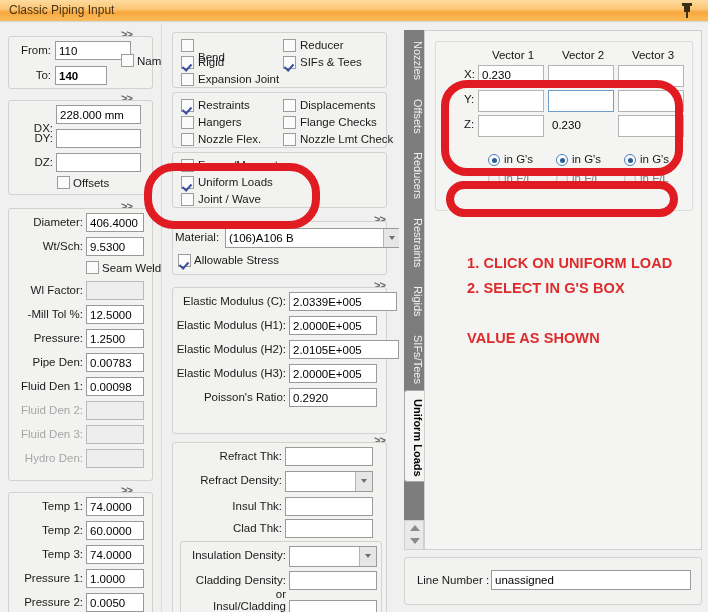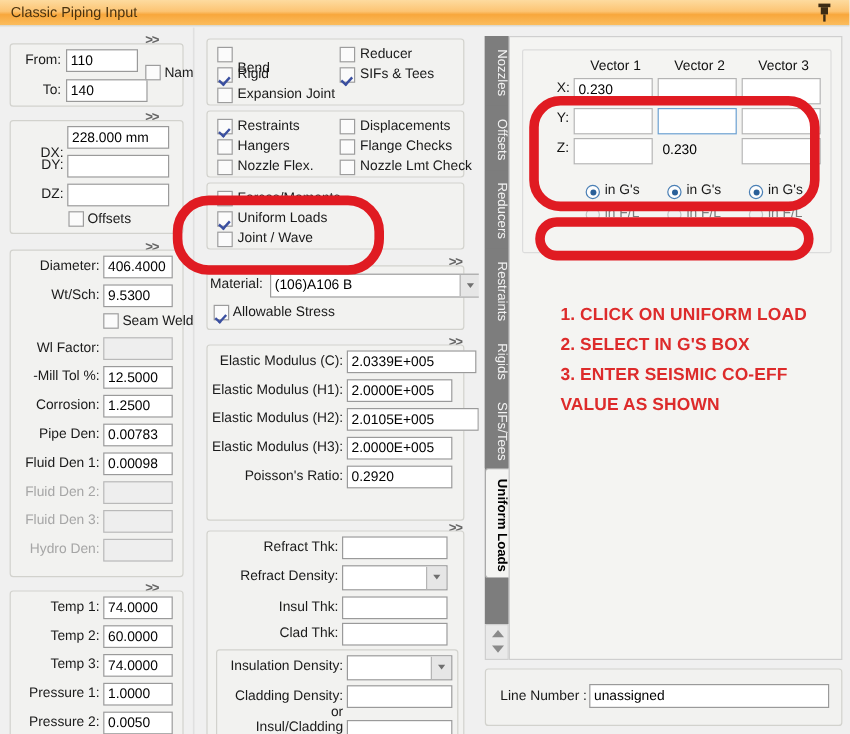--- a/index.html
+++ b/index.html
@@ -139,23 +139,23 @@
         <div class="pb"></div>
         <div class="pt"></div>
     </div>
   </div>
 
   <div class="col-left">
 
     <div class="exp" style="left:121px;top:5px;">&gt;&gt;</div>
     <div class="grp" style="left:8px;top:13px;width:145px;height:53px;">
       <div class="lb" style="left:4px;top:7px;width:38px;">From:</div>
-      <div class="fld" style="left:46px;top:4px;width:60px;height:19px;">110</div>
+      <div class="fld" style="left:46px;top:4px;width:76px;height:19px;">110</div>
       <div class="lb" style="left:4px;top:32px;width:38px;">To:</div>
-      <div class="fld" style="left:46px;top:29px;width:68px;height:19px;">140</div>
+      <div class="fld" style="left:46px;top:29px;width:52px;height:19px;font-weight:bold;">140</div>
       <div class="cb" style="left:112px;top:17px;"></div>
       <div class="cbl" style="left:128px;top:18px;">Name</div>
     </div>
 
     <div class="exp" style="left:121px;top:69px;">&gt;&gt;</div>
     <div class="grp" style="left:8px;top:77px;width:145px;height:95px;">
       <div class="lb" style="left:2px;top:21px;width:42px;">DX:</div>
       <div class="fld" style="left:47px;top:4px;width:85px;height:19px;">228.000 mm</div>
       <div class="lb" style="left:2px;top:31px;width:42px;">DY:</div>
       <div class="fld" style="left:47px;top:28px;width:85px;height:19px;"></div>
@@ -175,21 +175,21 @@
 
       <div class="cb" style="left:77px;top:52px;"></div>
       <div class="cbl" style="left:93px;top:53px;">Seam Welded</div>
 
       <div class="lb" style="left:0px;top:75px;width:74px;">Wl Factor:</div>
       <div class="fld dis" style="left:77px;top:72px;width:58px;height:19px;"></div>
 
       <div class="lb" style="left:0px;top:99px;width:74px;">-Mill Tol %:</div>
       <div class="fld" style="left:77px;top:96px;width:58px;height:19px;">12.5000</div>
 
-      <div class="lb" style="left:0px;top:123px;width:74px;">Corrosion:</div>
+      <div class="lb" style="left:0px;top:123px;width:74px;">Pressure:</div>
       <div class="fld" style="left:77px;top:120px;width:58px;height:19px;">1.2500</div>
 
       <div class="lb" style="left:0px;top:147px;width:74px;">Pipe Den:</div>
       <div class="fld" style="left:77px;top:144px;width:58px;height:19px;">0.00783</div>
 
       <div class="lb" style="left:0px;top:171px;width:74px;">Fluid Den 1:</div>
       <div class="fld" style="left:77px;top:168px;width:58px;height:19px;">0.00098</div>
 
       <div class="lb dis" style="left:0px;top:195px;width:74px;">Fluid Den 2:</div>
       <div class="fld dis" style="left:77px;top:192px;width:58px;height:19px;"></div>
@@ -364,21 +364,20 @@
         <div class="rdl dim" style="left:136px;top:130px;">in F/L</div>
 
         <div class="rd on" style="left:188px;top:112px;"></div>
         <div class="rdl" style="left:204px;top:111px;">in G's</div>
         <div class="rd off" style="left:188px;top:131px;"></div>
         <div class="rdl dim" style="left:204px;top:130px;">in F/L</div>
       </div>
 
       <div class="note" style="left:42px;top:224px;">1. CLICK ON UNIFORM LOAD</div>
       <div class="note" style="left:42px;top:249px;">2. SELECT IN G'S BOX</div>
-      <div class="note" style="left:42px;top:274px;">3. ENTER SEISMIC CO-EFF</div>
       <div class="note" style="left:42px;top:299px;">VALUE AS SHOWN</div>
     </div>
 
     <div class="linebox">
       <div class="lb" style="left:10px;top:16px;width:76px;text-align:center;">Line Number :</div>
       <div class="fld" style="left:86px;top:12px;width:200px;height:20px;">unassigned</div>
     </div>
   </div>
 
   <svg class="annsvg" viewBox="0 0 708 612">

